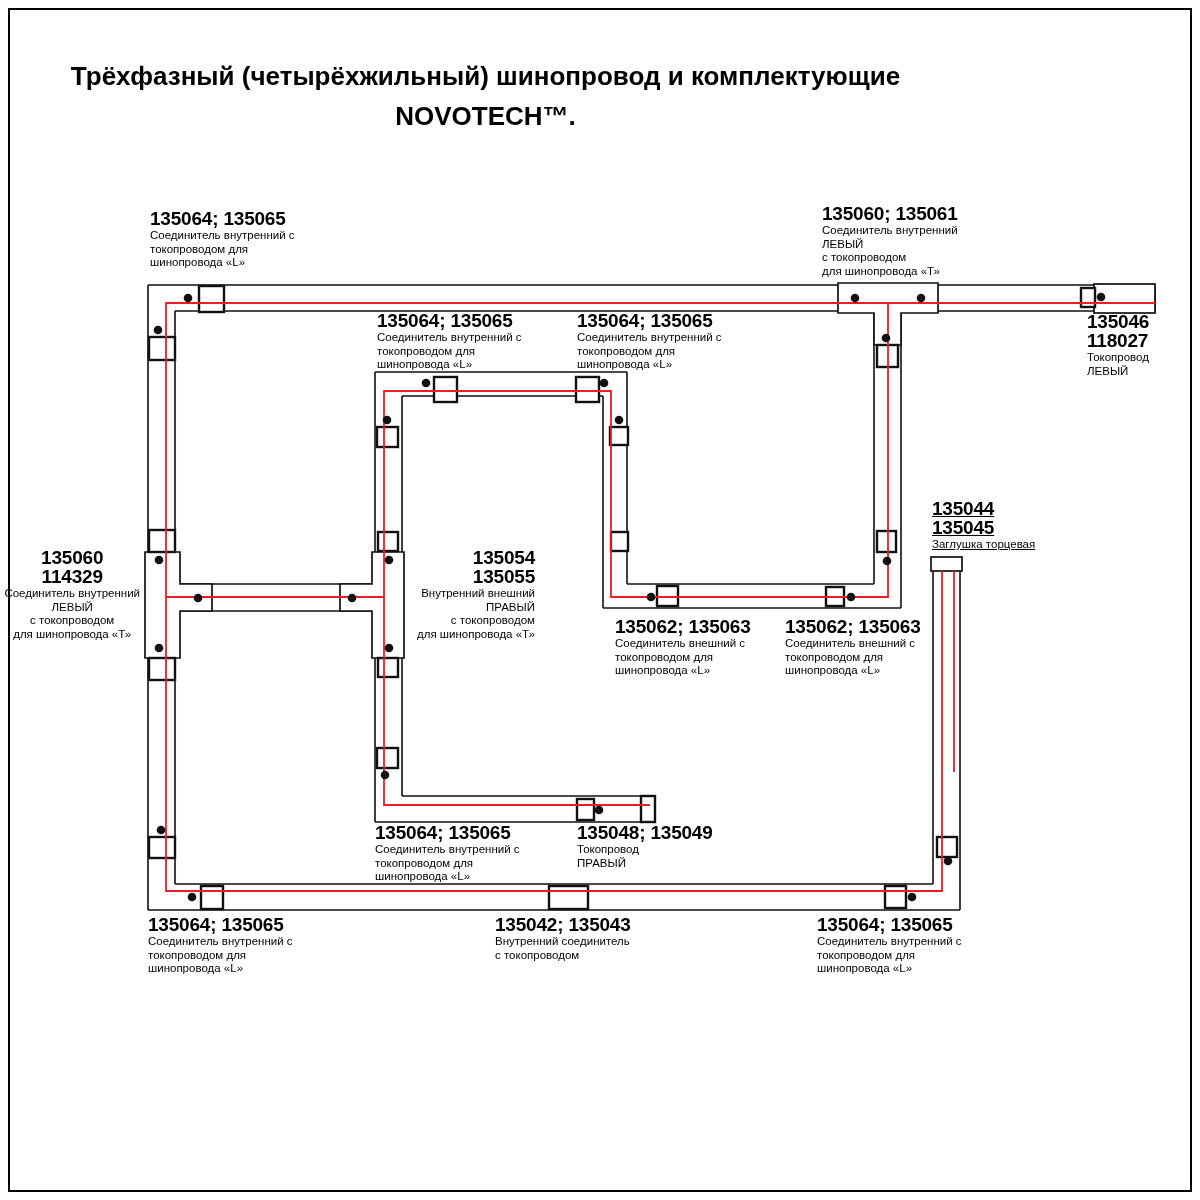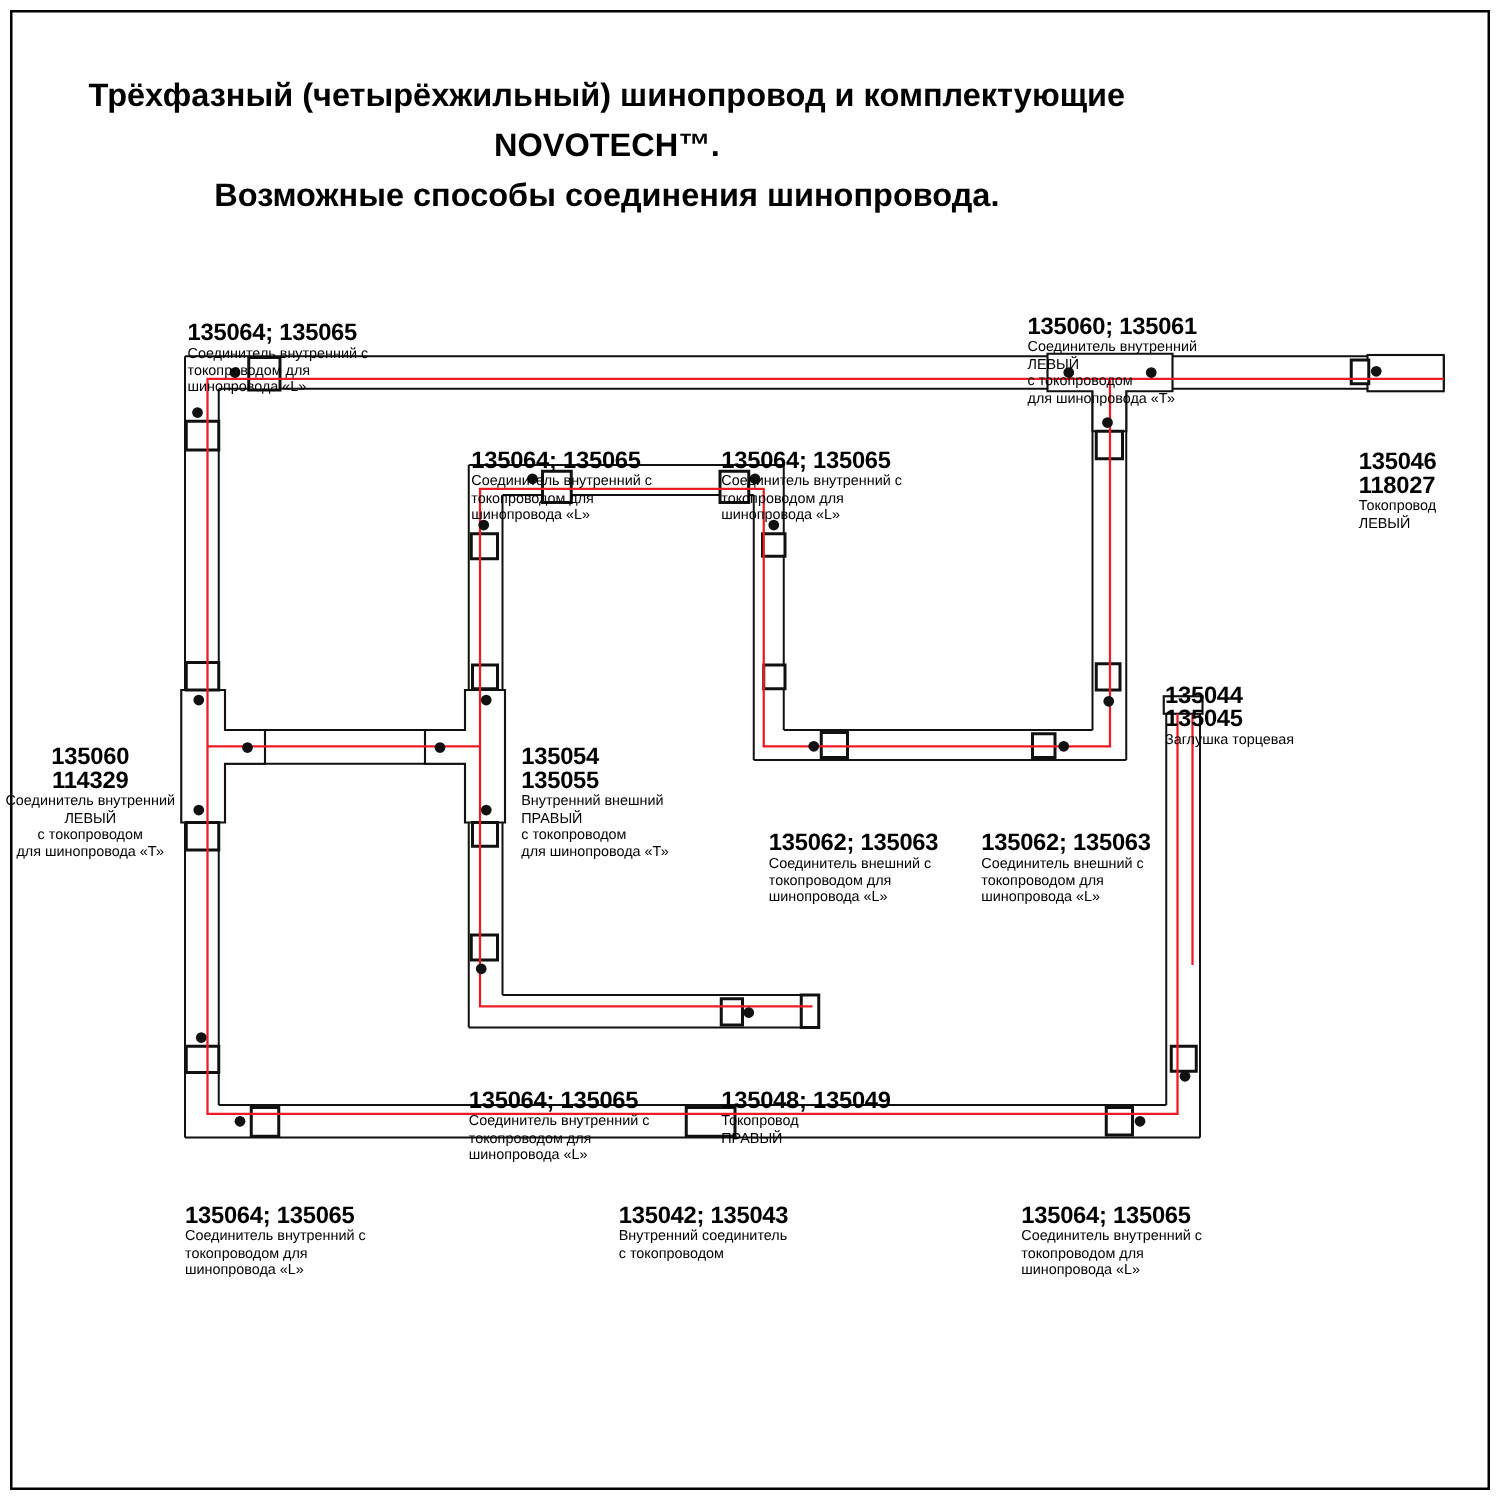--- a/index.html
+++ b/index.html
@@ -3,34 +3,33 @@
 <meta charset="utf-8">
 <style>
   html,body{margin:0;padding:0;background:#fff;}
   body{width:1200px;height:1200px;position:relative;overflow:hidden;
        font-family:"Liberation Sans", sans-serif;color:#000;}
   .frame{position:absolute;left:8px;top:8px;right:8px;bottom:8px;border:2px solid #000;}
   .title{position:absolute;top:56px;left:0;width:971px;text-align:center;
          font-weight:bold;font-size:26px;line-height:40px;}
   svg{position:absolute;left:0;top:0;}
   #labels{position:absolute;left:0;top:0;width:1200px;height:1200px;}
-  .plabel{position:absolute;white-space:nowrap;margin-top:48px;}
+  .plabel{position:absolute;white-space:nowrap;}
   .plabel.right{text-align:center;}
   .pnum{font-weight:bold;font-size:19px;line-height:17px;letter-spacing:-0.2px;margin-bottom:2px;}
   .pdesc{font-size:11.5px;line-height:13.5px;}
   .pdesc.b{font-weight:normal;}
 </style>
 </head>
 <body>
 
 <div class="frame"></div>
 
 <div class="title">
   <div>Трёхфазный (четырёхжильный) шинопровод и комплектующие NOVOTECH™.</div>
-  <div>Возможные способы соединения шинопровода.</div>
 </div>
 
 <svg width="1200" height="1200" viewBox="0 0 1200 1200">
 
   <g fill="#ffffff" stroke="none">
     <rect x="148" y="285" width="1007" height="26"></rect>
     <rect x="148" y="285" width="27" height="625"></rect>
     <rect x="148" y="884" width="812" height="26"></rect>
     <rect x="933" y="571" width="27" height="339"></rect>
     <rect x="874" y="313" width="27" height="295"></rect>
@@ -160,41 +159,41 @@
       <div class="pdesc b">ЛЕВЫЙ</div>
     </div>
     <div class="plabel right" style="top: 549px; right: 1060px;">
       <div class="pnum">135060</div>
       <div class="pnum">114329</div>
       <div class="pdesc">Соединитель внутренний</div>
       <div class="pdesc b">ЛЕВЫЙ</div>
       <div class="pdesc">с токопроводом</div>
       <div class="pdesc">для шинопровода «Т»</div>
     </div>
-    <div class="plabel" style="top: 549px; left: 417px;">
+    <div class="plabel" style="top: 549px; left: 417px; text-align: right;">
       <div class="pnum">135054</div>
       <div class="pnum">135055</div>
       <div class="pdesc">Внутренний внешний</div>
       <div class="pdesc b">ПРАВЫЙ</div>
       <div class="pdesc">с токопроводом</div>
       <div class="pdesc">для шинопровода «Т»</div>
     </div>
     <div class="plabel" style="top: 618px; left: 615px;">
       <div class="pnum">135062; 135063</div>
       <div class="pdesc">Соединитель внешний с</div>
       <div class="pdesc">токопроводом для</div>
       <div class="pdesc">шинопровода «L»</div>
     </div>
     <div class="plabel" style="top: 618px; left: 785px;">
       <div class="pnum">135062; 135063</div>
       <div class="pdesc">Соединитель внешний с</div>
       <div class="pdesc">токопроводом для</div>
       <div class="pdesc">шинопровода «L»</div>
     </div>
-    <div class="plabel" style="top: 500px; left: 932px;">
+    <div class="plabel" style="top: 500px; left: 932px; text-decoration: underline;">
       <div class="pnum">135044</div>
       <div class="pnum">135045</div>
       <div class="pdesc">Заглушка торцевая</div>
     </div>
     <div class="plabel" style="top: 824px; left: 375px;">
       <div class="pnum">135064; 135065</div>
       <div class="pdesc">Соединитель внутренний с</div>
       <div class="pdesc">токопроводом для</div>
       <div class="pdesc">шинопровода «L»</div>
     </div>

